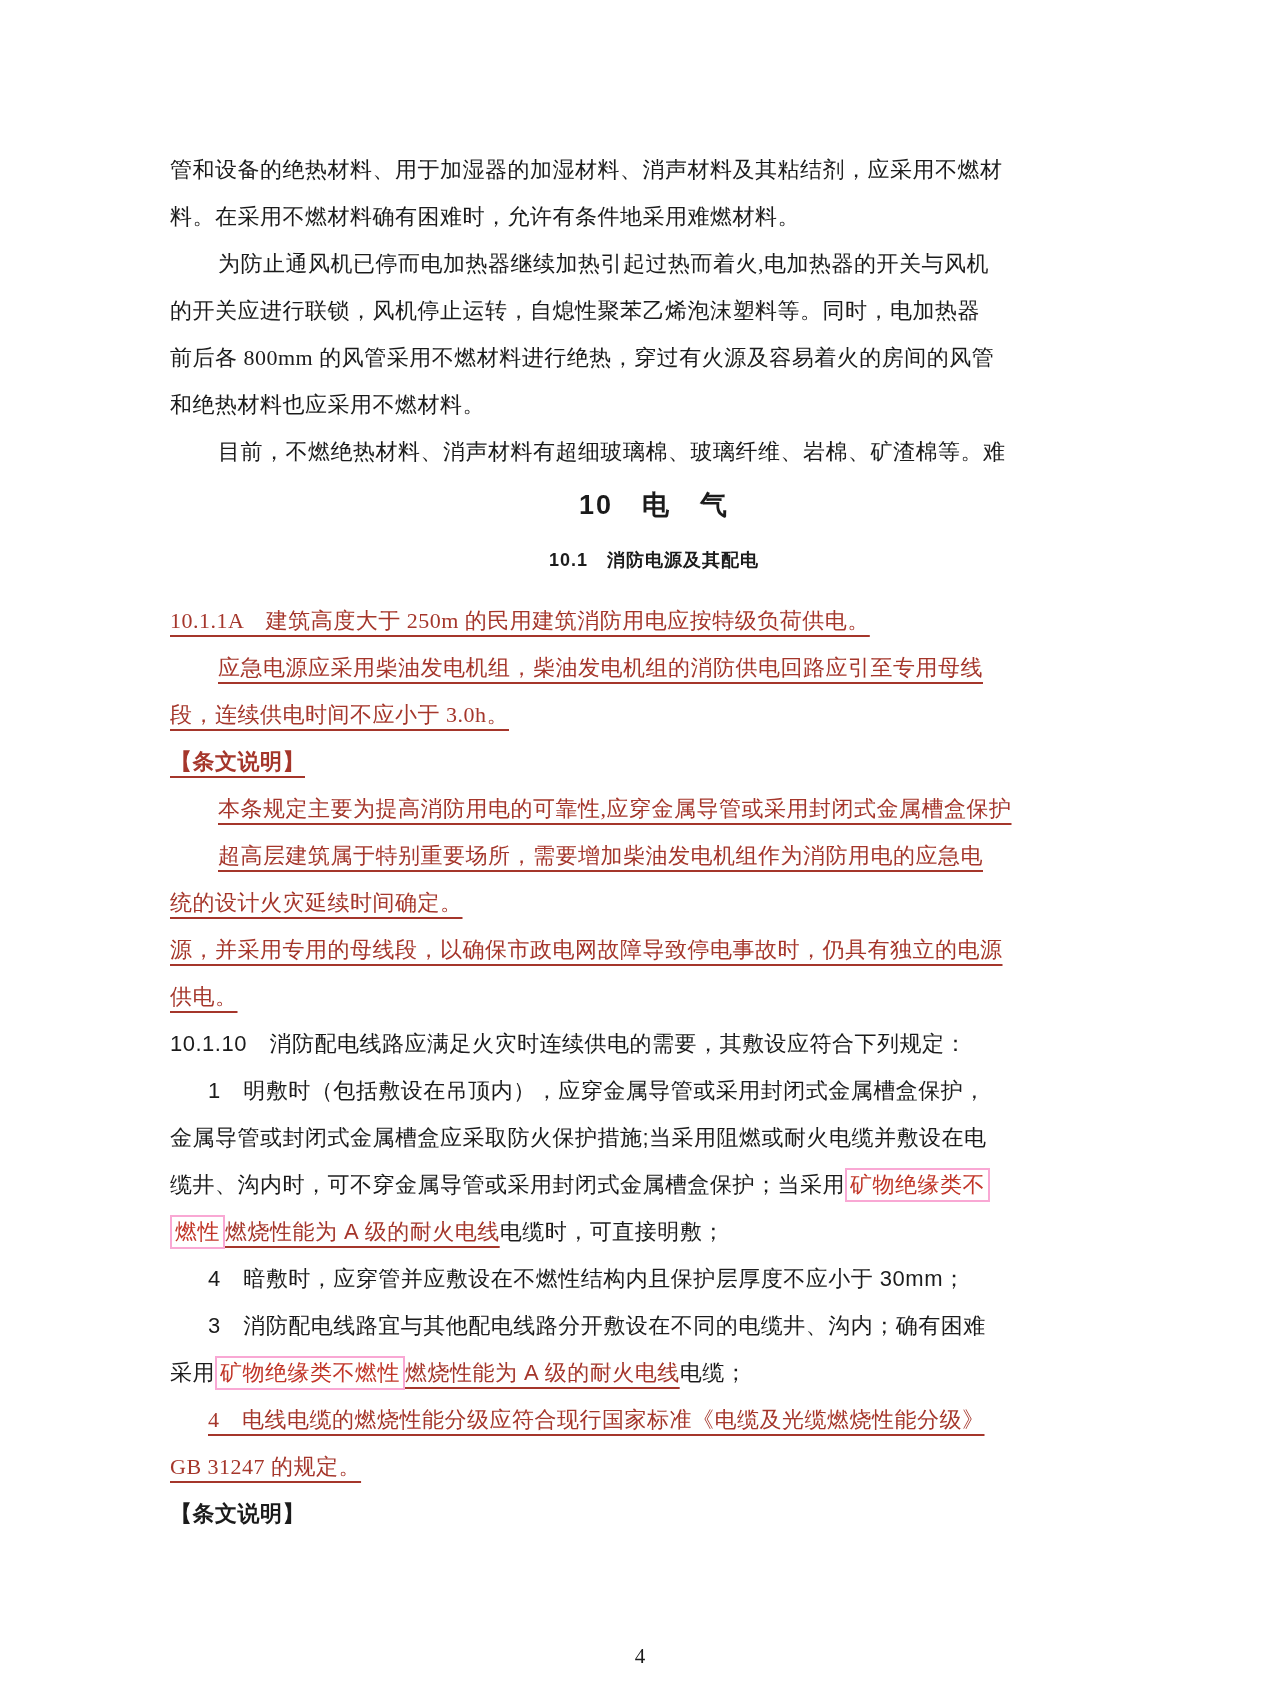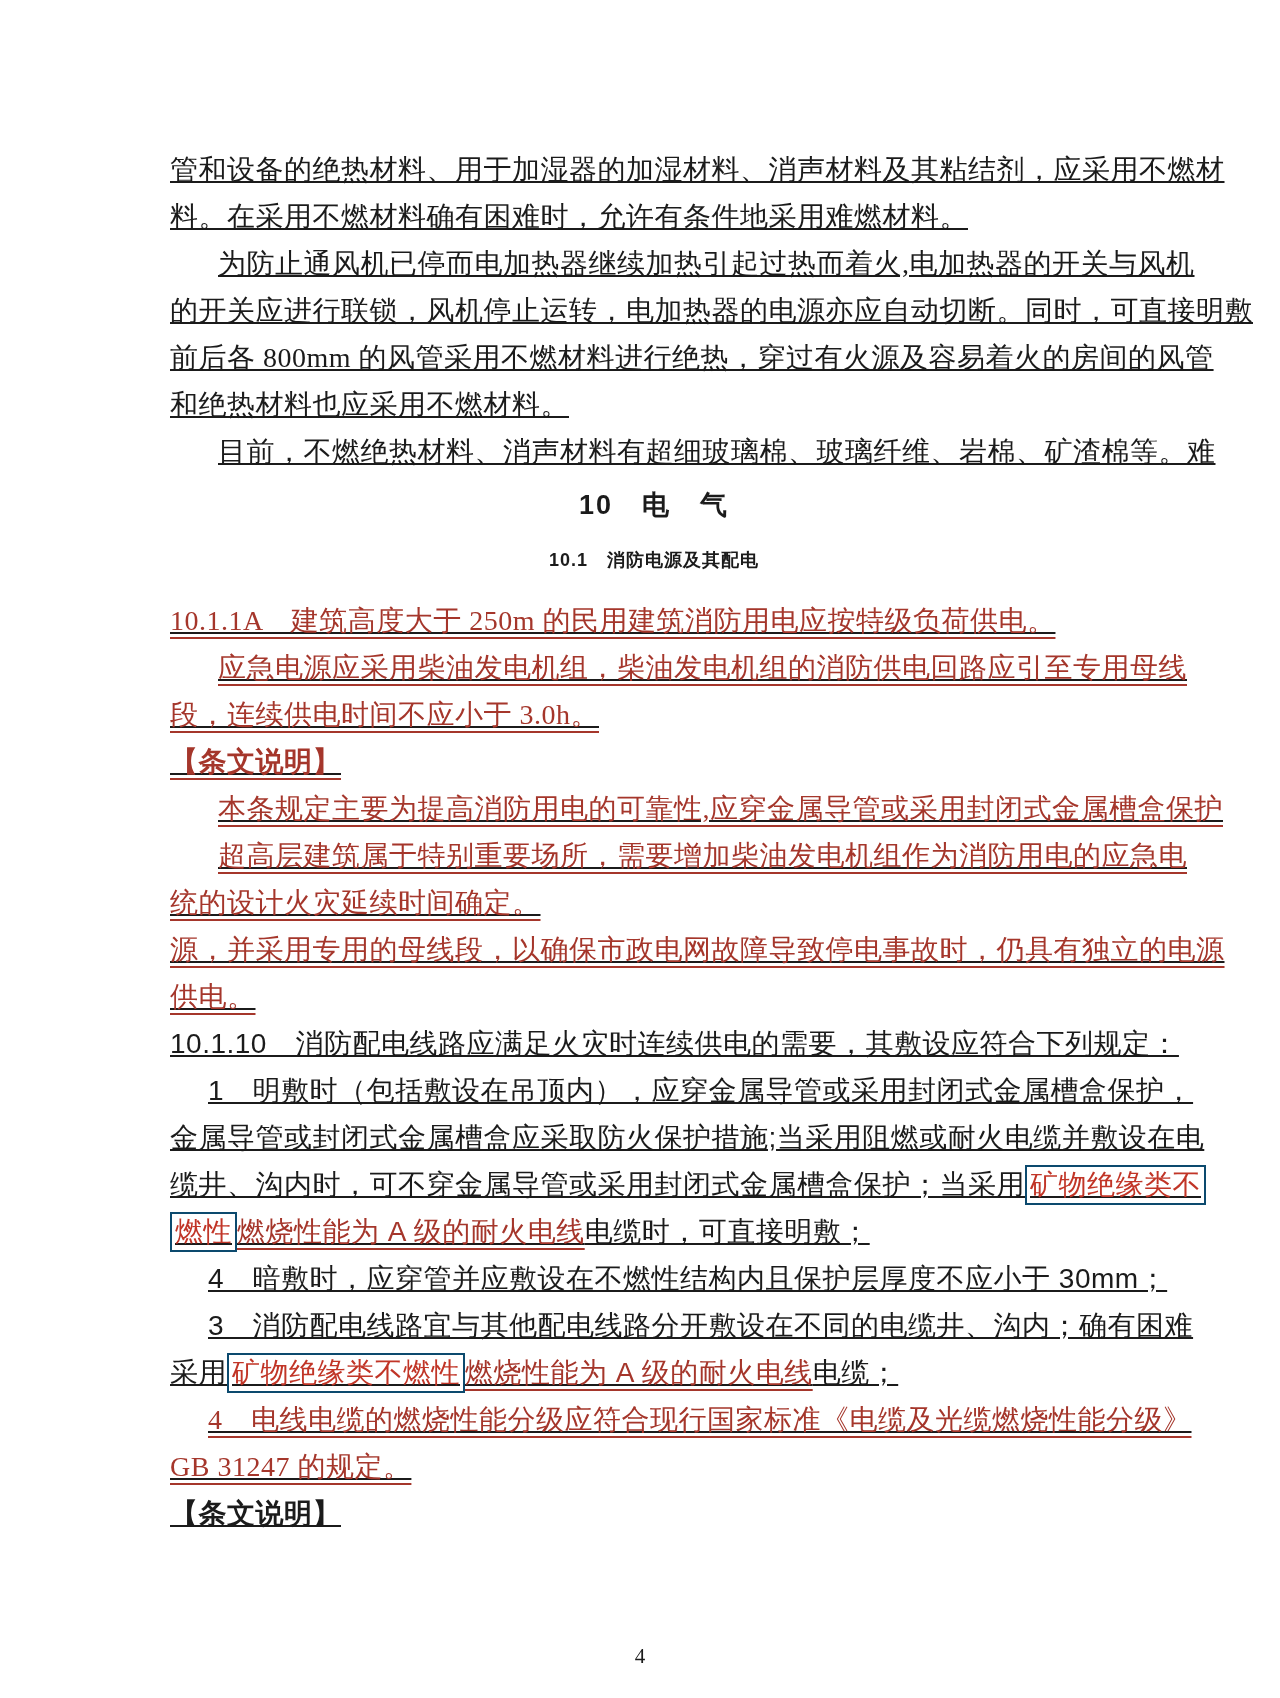--- a/index.html
+++ b/index.html
@@ -17,26 +17,25 @@
     font-family:"Liberation Serif","DejaVu Serif",serif;
     color:var(--ink);
   }
   .content{
     position:absolute;
     left:170px;
     top:146px;
     width:968px;
   }
   .line{
-    font-size:28px;
+    font-size:22px;
     height:47px;
     line-height:47px;
     white-space:nowrap;
     letter-spacing:0.5px;
-    text-decoration:underline;
   }
   .line.serif{font-family:"Liberation Serif","DejaVu Serif",serif;}
   .line.sans{font-family:"Liberation Sans","DejaVu Sans",sans-serif;}
   .indent-1{padding-left:48px;}
   .indent-2{padding-left:38px;}
   .h1{
     text-align:center;
     font-family:"Liberation Sans","DejaVu Sans",sans-serif;
     font-weight:bold;
     font-size:27px;
@@ -57,21 +56,21 @@
   }
   .red{color:var(--red);}
   .ul{
     text-decoration:underline;
     text-decoration-thickness:2px;
     text-underline-offset:7px;
     text-decoration-color:var(--red);
   }
   .boxed{
     color:var(--boxred);
-    border:2px solid #0c4a6e;
+    border:2px solid #f9a8d4;
     padding:2px 3px 3px 3px;
   }
   .sans-label{
     font-family:"Liberation Sans","DejaVu Sans",sans-serif;
     font-weight:bold;
   }
   .page-number{
     position:absolute;
     top:1644px;
     left:0;
@@ -83,21 +82,21 @@
   }
 </style>
 </head>
 <body>
 
 <div class="page">
   <div class="content">
       <div class="line serif"><span>管和设备的绝热材料、用于加湿器的加湿材料、消声材料及其粘结剂，应采用不燃材</span></div>
       <div class="line serif"><span>料。在采用不燃材料确有困难时，允许有条件地采用难燃材料。</span></div>
       <div class="line serif indent-1"><span>为防止通风机已停而电加热器继续加热引起过热而着火,电加热器的开关与风机</span></div>
-      <div class="line serif"><span>的开关应进行联锁，风机停止运转，电加热器的电源亦应自动切断。同时，可直接明敷</span></div>
+      <div class="line serif"><span>的开关应进行联锁，风机停止运转，自熄性聚苯乙烯泡沫塑料等。同时，电加热器</span></div>
       <div class="line serif"><span>前后各 800mm 的风管采用不燃材料进行绝热，穿过有火源及容易着火的房间的风管</span></div>
       <div class="line serif"><span>和绝热材料也应采用不燃材料。</span></div>
       <div class="line serif indent-1"><span>目前，不燃绝热材料、消声材料有超细玻璃棉、玻璃纤维、岩棉、矿渣棉等。难</span></div>
       <div class="h1"><span>10　电　气</span></div>
       <div class="h2"><span>10.1　消防电源及其配电</span></div>
       <div class="line serif"><span class="red ul">10.1.1A　建筑高度大于 250m 的民用建筑消防用电应按特级负荷供电。</span></div>
       <div class="line serif indent-1"><span class="red ul">应急电源应采用柴油发电机组，柴油发电机组的消防供电回路应引至专用母线</span></div>
       <div class="line serif"><span class="red ul">段，连续供电时间不应小于 3.0h。</span></div>
       <div class="line serif"><span class="red ul sans-label">【条文说明】</span></div>
       <div class="line serif indent-1"><span class="red ul">本条规定主要为提高消防用电的可靠性,应穿金属导管或采用封闭式金属槽盒保护</span></div>

